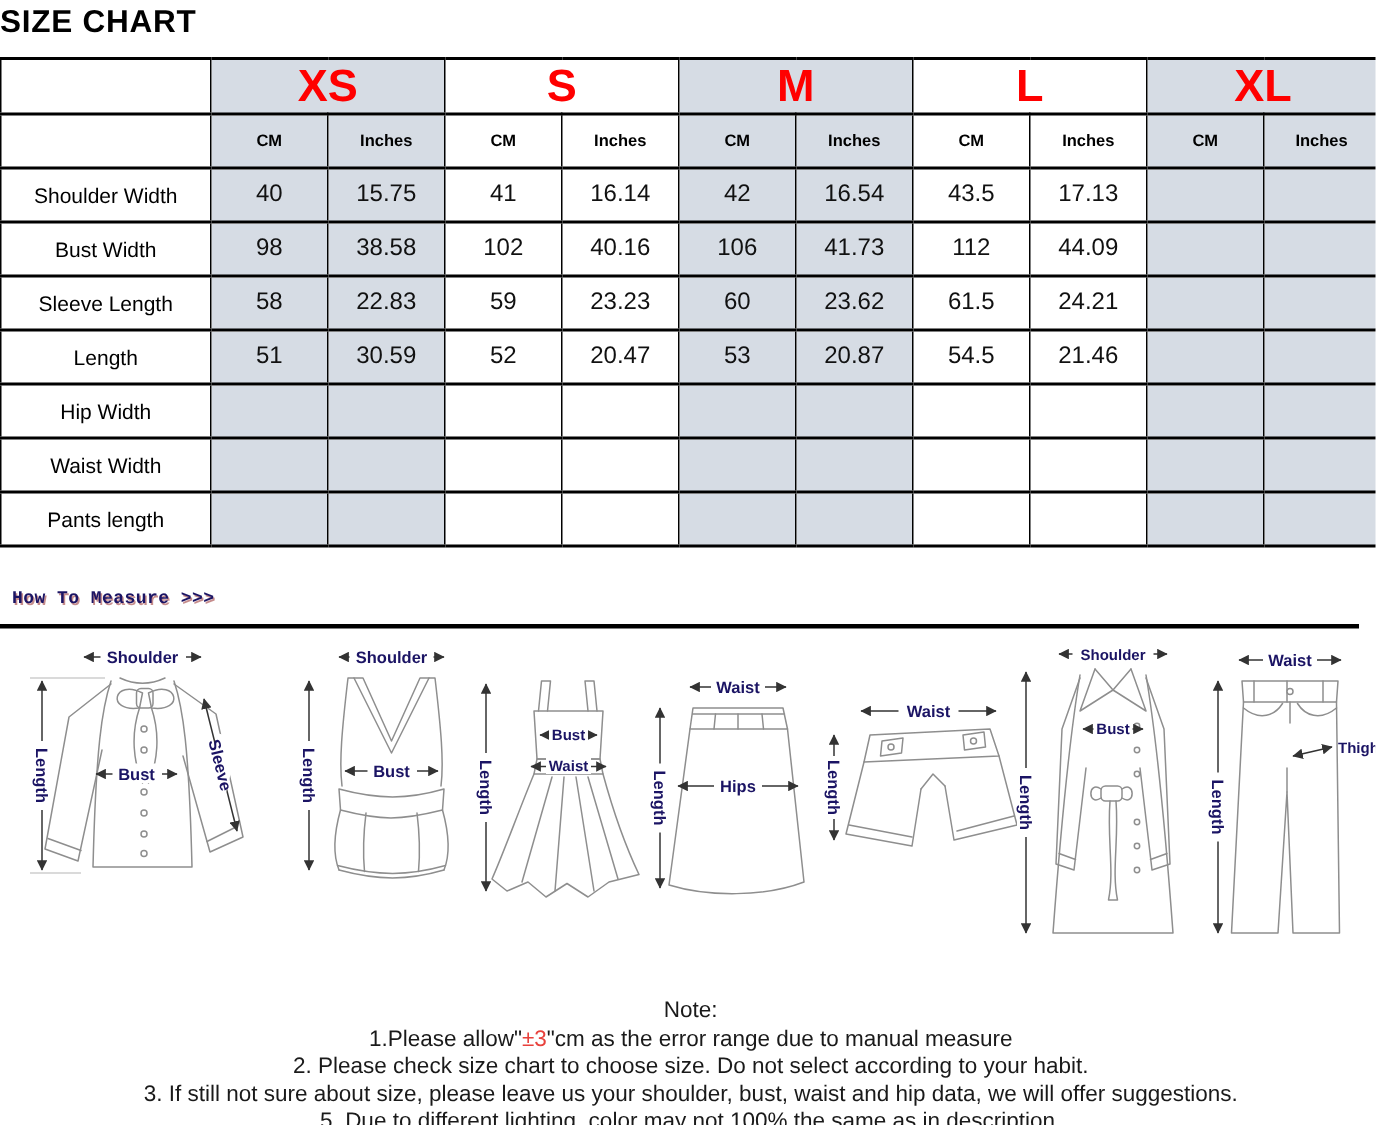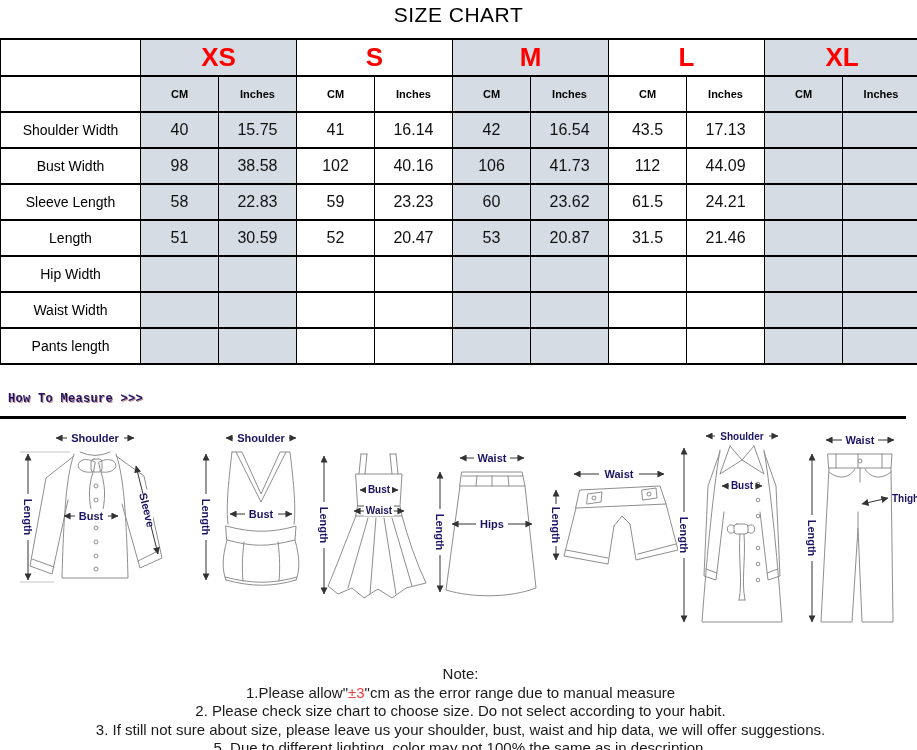--- a/index.html
+++ b/index.html
@@ -4,35 +4,35 @@
 <style>
   html,body{margin:0;padding:0;}
   body{
     width:917px;height:750px;position:relative;background:#fff;
     font-family:"Liberation Sans",sans-serif;color:#111;overflow:hidden;
   }
   :root{
     --red:#ff0000; --fill:#d6dce4; --navy:#1b1464; --ink:#111; --sketch:#8e8e8e; --arrow:#333;
   }
   .title{
-    position:absolute;top:3px;left:0;width:917px;text-align:center;
-    font-size:21px;font-weight:normal;letter-spacing:.5px;color:#000;
+    position:absolute;top:3px;left:0;width:917px;text-align:left;
+    font-size:21px;font-weight:bold;letter-spacing:.5px;color:#000;
   }
   table.size{
     position:absolute;top:38px;left:0;width:917px;
     border-collapse:collapse;table-layout:fixed;
   }
   table.size td{
     border:1px solid #000;border-top-width:2px;border-bottom-width:2px;
     text-align:center;vertical-align:middle;padding:0;overflow:hidden;
   }
   tr.size-row{height:37px;}
   tr.unit-row{height:36px;}
   tr.data-row{height:36px;}
-  td.size-h{font-size:26px;font-weight:bold;color:var(--red);}
+  td.size-h{font-size:30px;font-weight:bold;color:var(--red);}
   td.unit{font-size:11px;font-weight:bold;color:#000;}
   td.rowlabel{font-size:14px;color:#000;}
   td.val{font-size:16px;color:#111;}
   td.sh{background:var(--fill);}
   .measure-head{
     position:absolute;top:392px;left:8px;
     font-size:12px;font-weight:bold;color:var(--navy);
     text-shadow:1px 1px 0 rgba(128,0,0,.45);letter-spacing:.3px;font-family:Liberation Mono, monospace;
   }
   .rule{position:absolute;top:416px;left:0;width:906px;height:3px;background:#000;}
@@ -128,21 +128,21 @@
         <td class="val sh"></td>
       </tr>
       <tr class="data-row">
         <td class="rowlabel">Length</td>
         <td class="val sh">51</td>
         <td class="val sh">30.59</td>
         <td class="val">52</td>
         <td class="val">20.47</td>
         <td class="val sh">53</td>
         <td class="val sh">20.87</td>
-        <td class="val">31.5</td>
+        <td class="val">54.5</td>
         <td class="val">21.46</td>
         <td class="val sh"></td>
         <td class="val sh"></td>
       </tr>
       <tr class="data-row">
         <td class="rowlabel">Hip Width</td>
         <td class="val sh"></td>
         <td class="val sh"></td>
         <td class="val"></td>
         <td class="val"></td>

